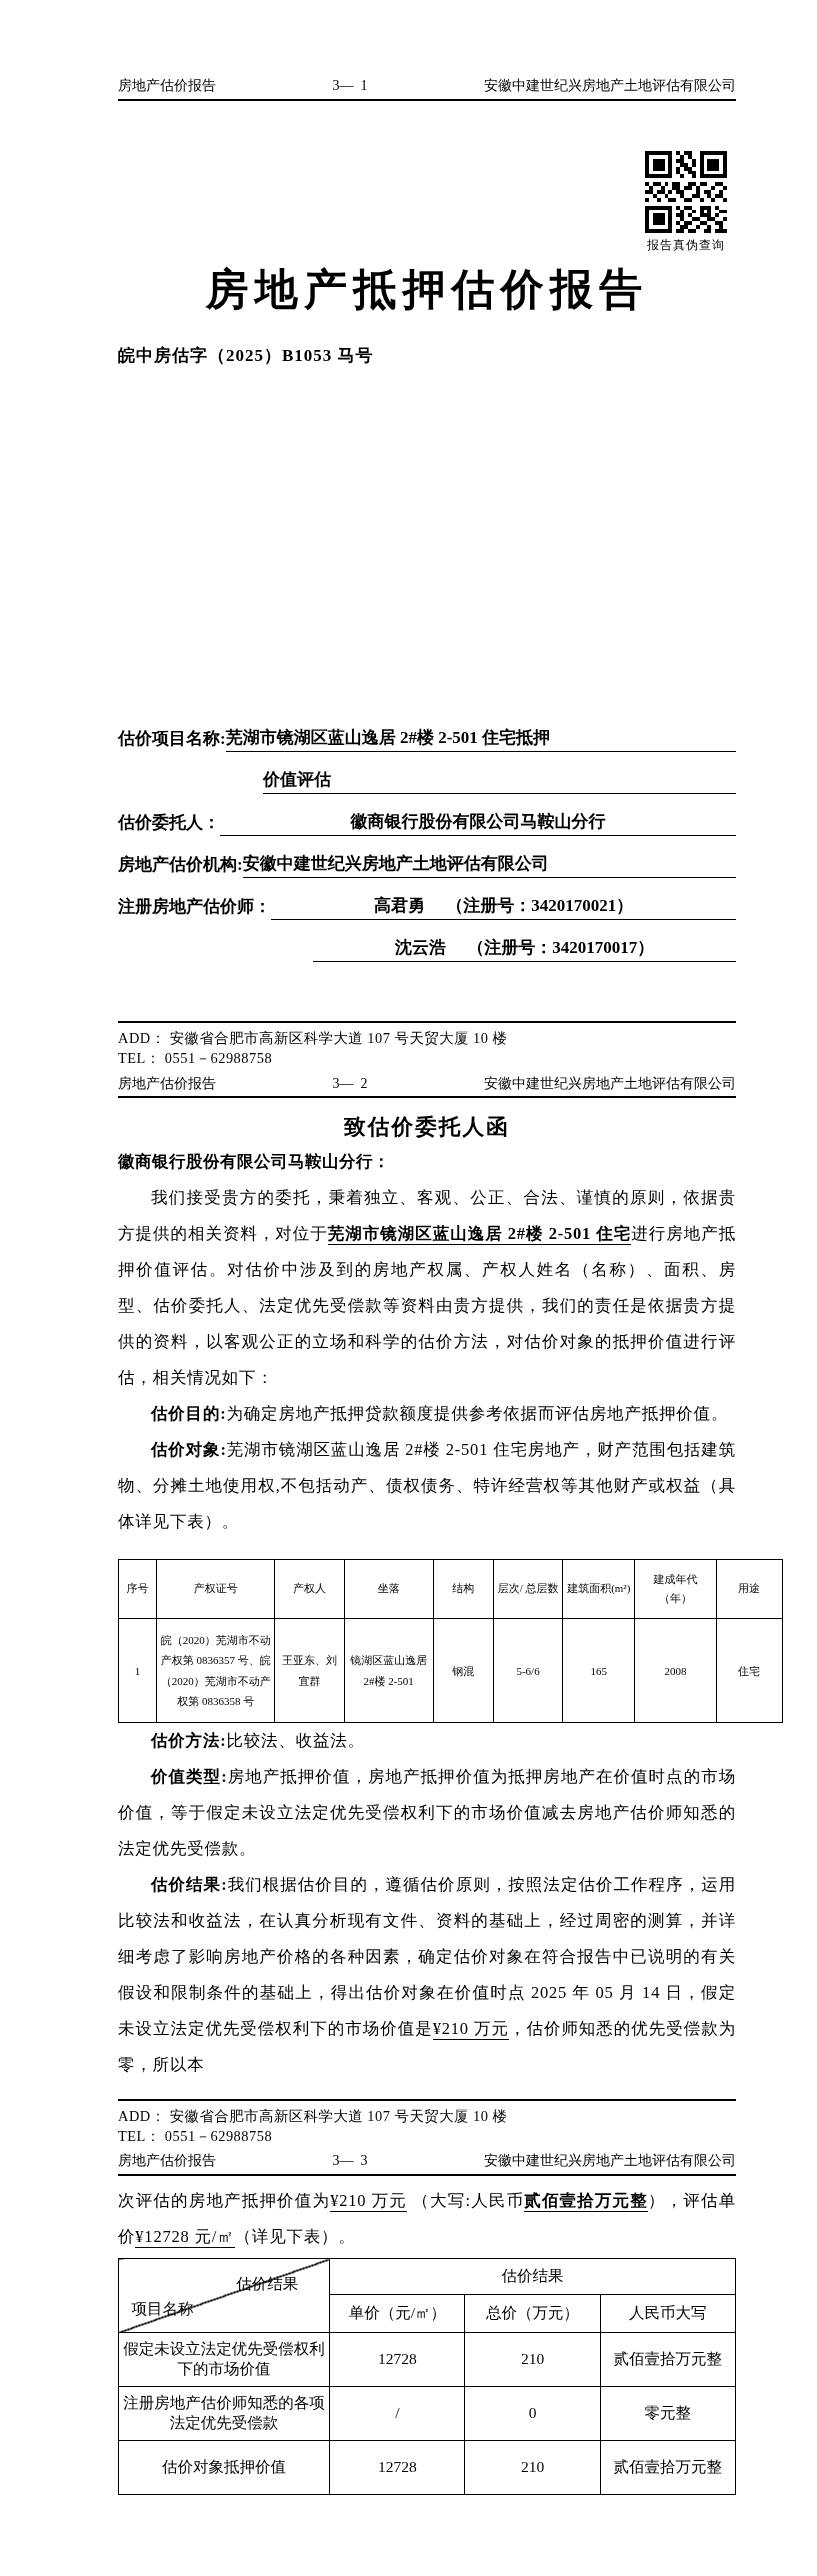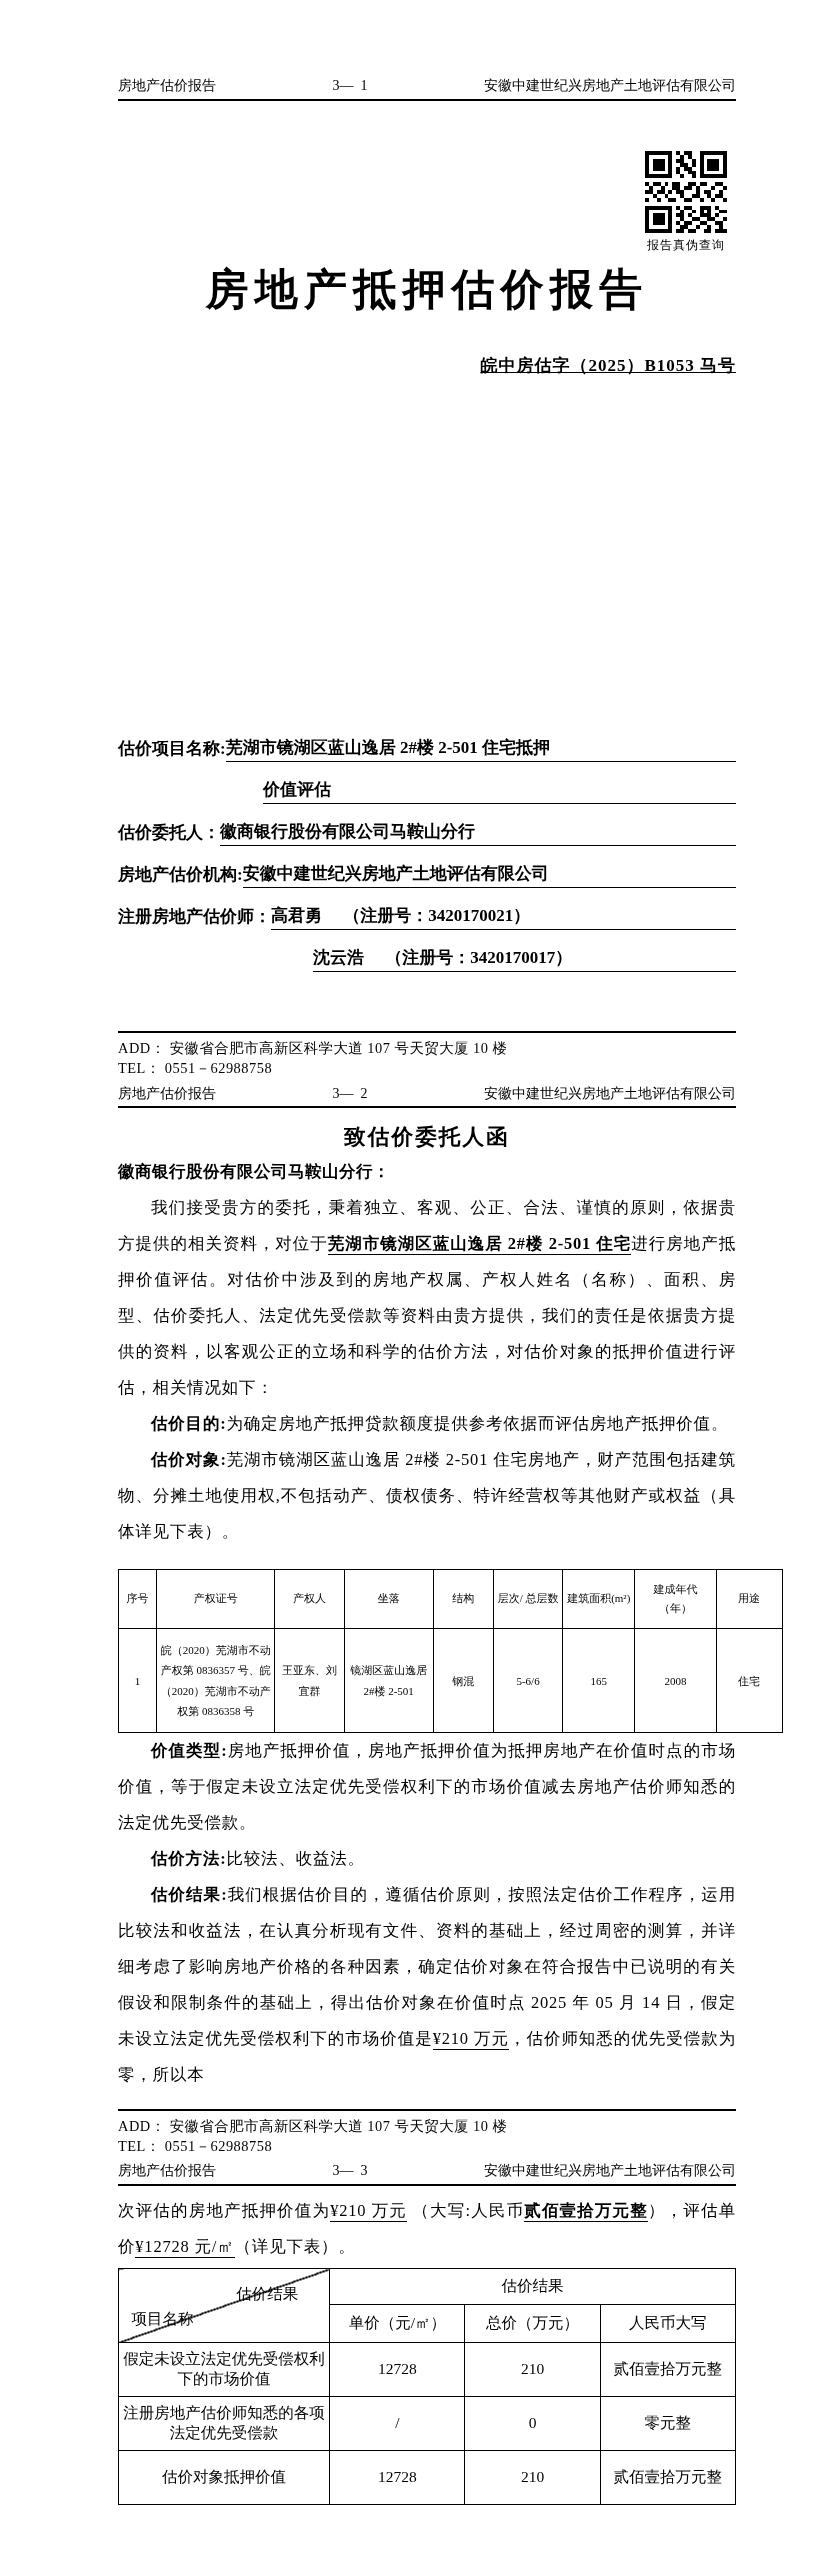--- a/index.html
+++ b/index.html
@@ -42,29 +42,29 @@
   .qr-caption{font-size:12px;letter-spacing:1px;margin-top:4.1px;white-space:nowrap;}
 
   
   .main-title{
     margin:165px 0 0 0;
     text-align:center;
     font-size:43px;line-height:47px;
     font-weight:bold;letter-spacing:6.2px;
   }
   .doc-no{
-    margin-top:43px;
-    text-align:right;
+    margin-top:33px;
+    text-align:left;
     font-size:17px;line-height:20.6px;font-weight:bold;
-    letter-spacing:1px;white-space:pre;text-decoration:underline;
+    letter-spacing:1px;white-space:pre;
   }
   .cover-fields{margin-top:344px;font-size:17px;font-weight:bold;}
   .cf-row{display:flex;align-items:flex-end;height:42px;}
   .cf-label{white-space:pre;padding-bottom:2.1px;}
-  .cf-value{flex:1;border-bottom:1.5px solid #000;text-align:left;padding-bottom:2.1px;white-space:pre;}
+  .cf-value{flex:1;border-bottom:1.5px solid #000;text-align:center;padding-bottom:2.1px;white-space:pre;}
   .cf-value.left{text-align:left;}
   .cf-spacer1{width:145px;}
   .cf-spacer2{width:195px;}
 
   
   .letter-title{
     margin:15.5px 0 0 0;text-align:center;
     font-size:21.6px;line-height:26px;font-weight:bold;letter-spacing:2.1px;
   }
   .salutation{margin:12.4px 0 0 0;font-size:16.5px;line-height:20.6px;font-weight:bold;letter-spacing:0.5px;}
@@ -284,23 +284,23 @@
             <td>钢混</td>
             <td>5-6/6</td>
             <td>165</td>
             <td>2008</td>
             <td>住宅</td>
           </tr>
         </tbody>
       </table>
 
 
+      <p class="ind"><b class="lbl">估价方法:</b><span>比较法、收益法。</span></p>
+
       <p class="ind"><b class="lbl">价值类型:</b><span>房地产抵押价值，房地产抵押价值为抵押房地产在价值时点的市场价值，等于假定未设立法定优先受偿权利下的市场价值减去房地产估价师知悉的法定优先受偿款。</span></p>
-
-      <p class="ind"><b class="lbl">估价方法:</b><span>比较法、收益法。</span></p>
 
       <p class="ind"><b class="lbl">估价结果:</b><span>我们根据估价目的，遵循估价原则，按照法定估价工作程序，运用比较法和收益法，在认真分析现有文件、资料的基础上，经过周密的测算，并详细考虑了影响房地产价格的各种因素，确定估价对象在符合报告中已说明的有关假设和限制条件的基础上，得出估价对象在价值时点 2025 年 05 月 14 日，假定未设立法</span><span>定优先受偿权利下的市场价值是</span><span class="u">¥210 万元</span><span>，估价师知悉的优先受偿款为零，所以本</span></p>
     </div>
 
     <div class="pg-footer footer2">
       <div>ADD： 安徽省合肥市高新区科学大道 107 号天贸大厦 10 楼</div>
       <div>TEL： 0551－62988758</div>
     </div>
 
     <div class="pg-header mid">

